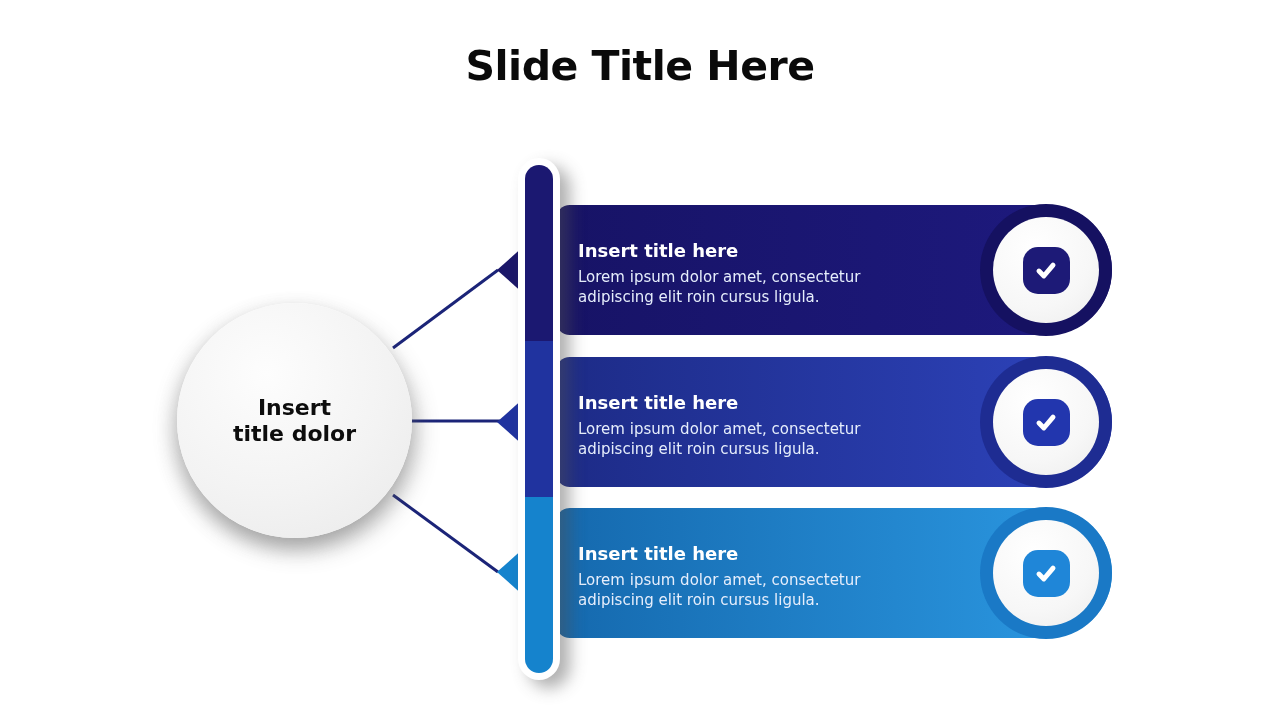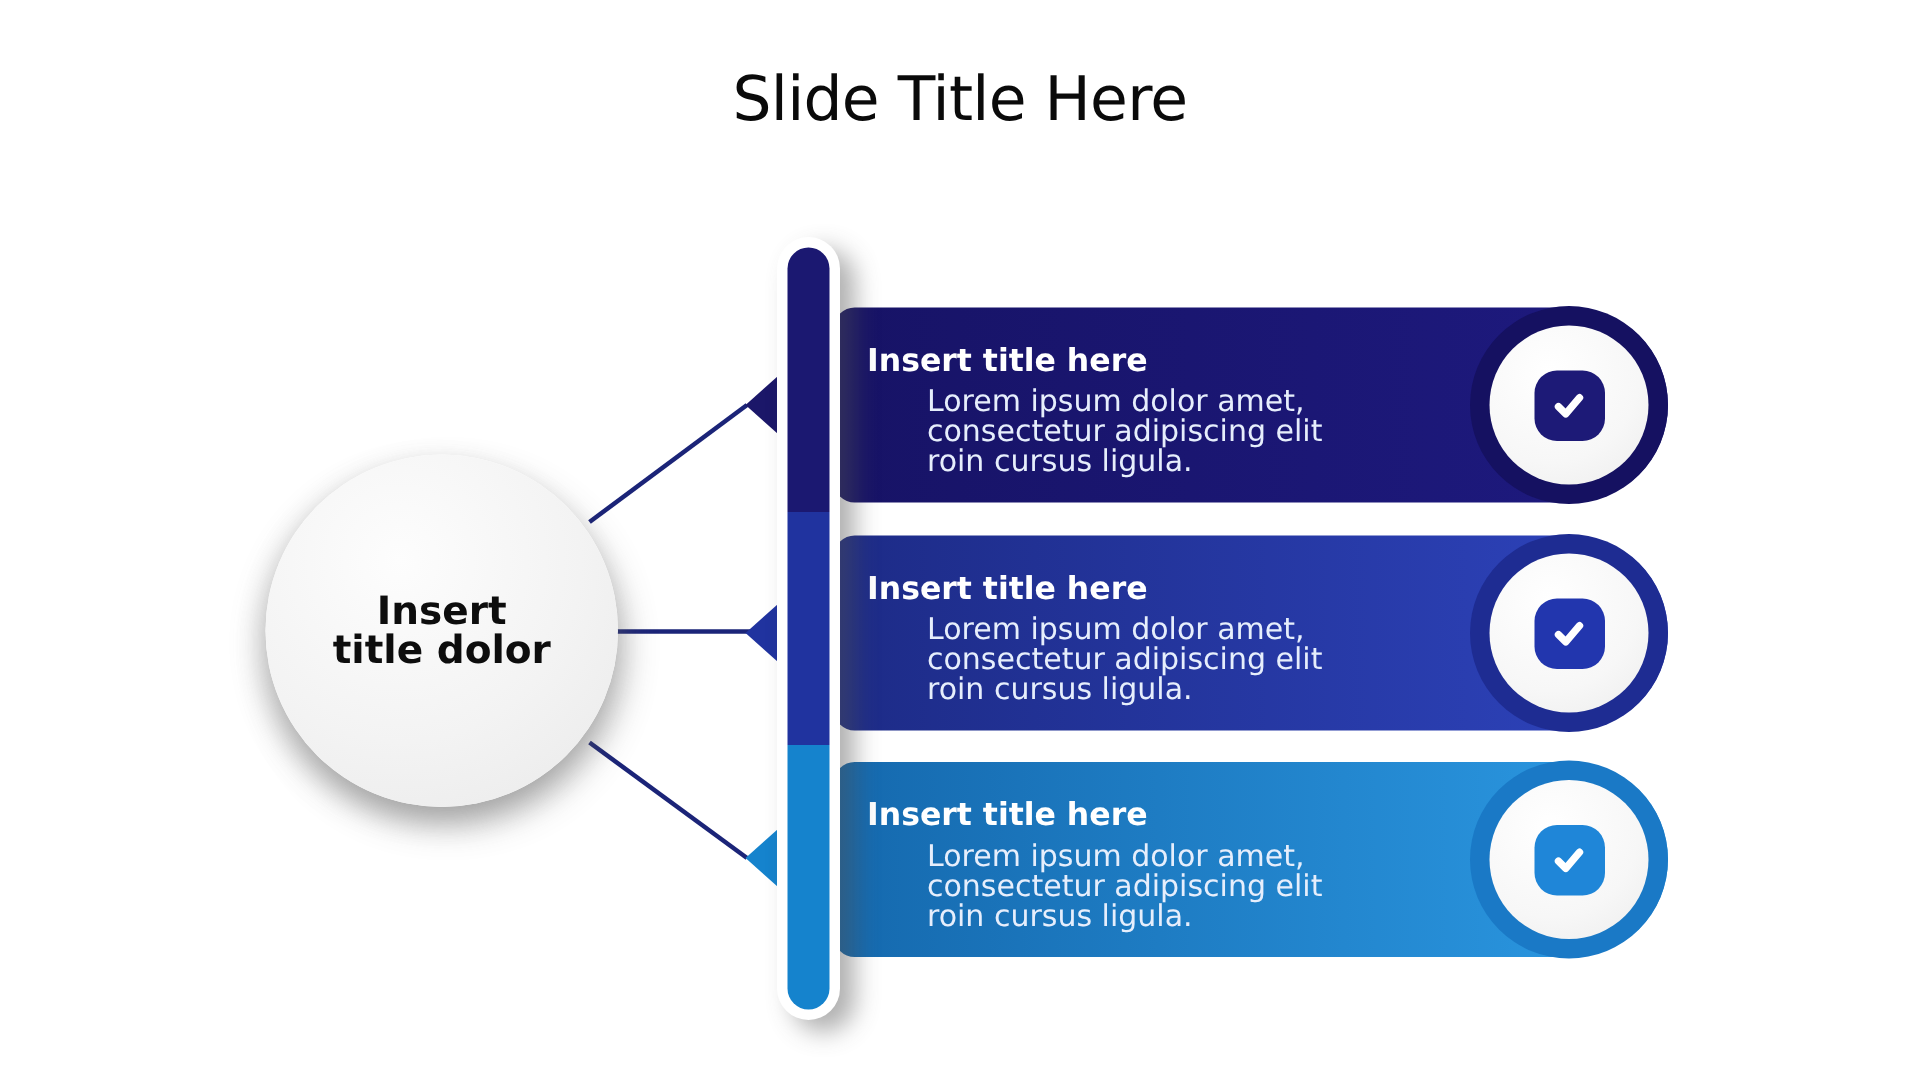--- a/index.html
+++ b/index.html
@@ -10,40 +10,40 @@
     overflow: hidden;
     position: relative;
   }
   .canvas { position: absolute; inset: 0; width: 1280px; height: 720px; }
 
   .slide-title {
     position: absolute;
     top: 42px; left: 0; width: 1280px;
     text-align: center;
     font-size: 41px;
-    font-weight: 400;
+    font-weight: 700;
     color: #0a0a0a;
     letter-spacing: -0.5px;
   }
 
   
   .center-circle {
     position: absolute;
     left: 177px; top: 303px;
     width: 235px; height: 235px;
     border-radius: 50%;
     background: radial-gradient(circle at 38% 30%, #fdfdfd 0%, #f3f3f3 55%, #e9e9e9 100%);
     box-shadow: 4px 12px 22px rgba(90,90,90,0.45), -6px 8px 18px rgba(120,120,120,0.25);
     display: flex; align-items: center; justify-content: center;
     text-align: center;
     z-index: 2;
   }
   .center-circle .label {
     font-weight: 700;
-    font-size: 26px;
+    font-size: 22px;
     line-height: 26px;
     color: #0d0d0d;
   }
 
   
   svg.connectors { position: absolute; inset: 0; z-index: 1; }
 
   
   .timeline-bar {
     position: absolute;
@@ -84,30 +84,29 @@
     padding: 4px 160px 0 22px;
     z-index: 3;
   }
   .row-1 { top: 205px; }
   .row-2 { top: 357px; }
   .row-3 { top: 508px; }
 
   .row-title {
     color: #ffffff;
     font-weight: 700;
-    font-size: 21px;
+    font-size: 18px;
     line-height: 27px;
     margin-bottom: 3px;
   }
   .row-body {
     color: #e6eefc;
-    font-size: 20px;
+    font-size: 15px;
     line-height: 20px;
     max-width: 300px;
-    margin-left: 40px;
   }
 
   
   .badge-ring {
     position: absolute;
     right: 0; top: -1px;
     width: 132px; height: 132px;
     border-radius: 50%;
     background: var(--ring);
     display: flex; align-items: center; justify-content: center;

